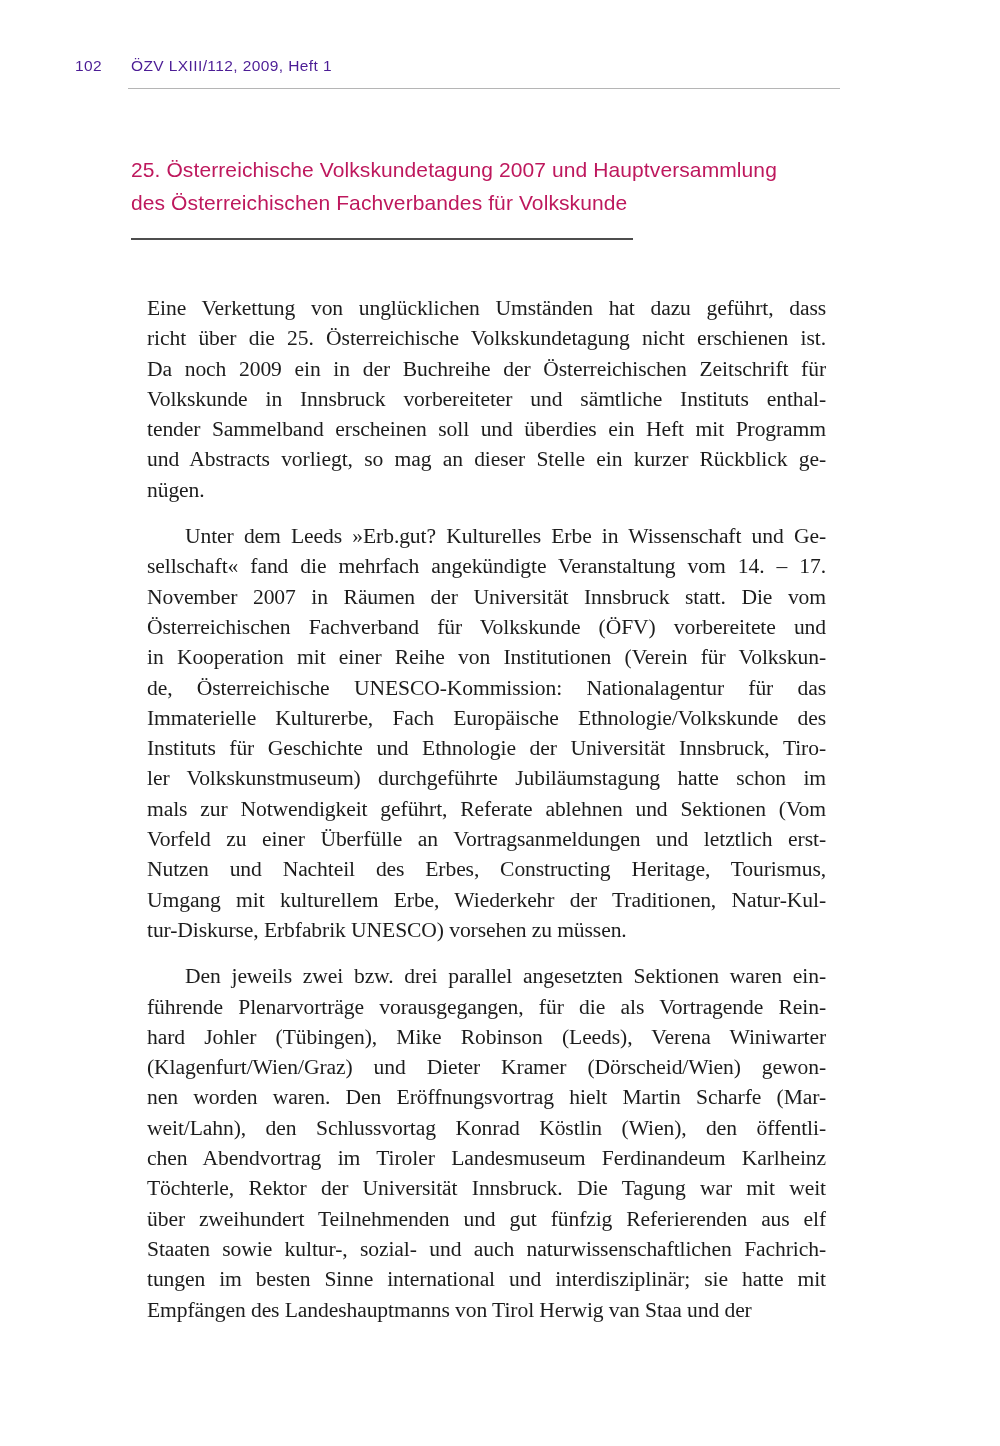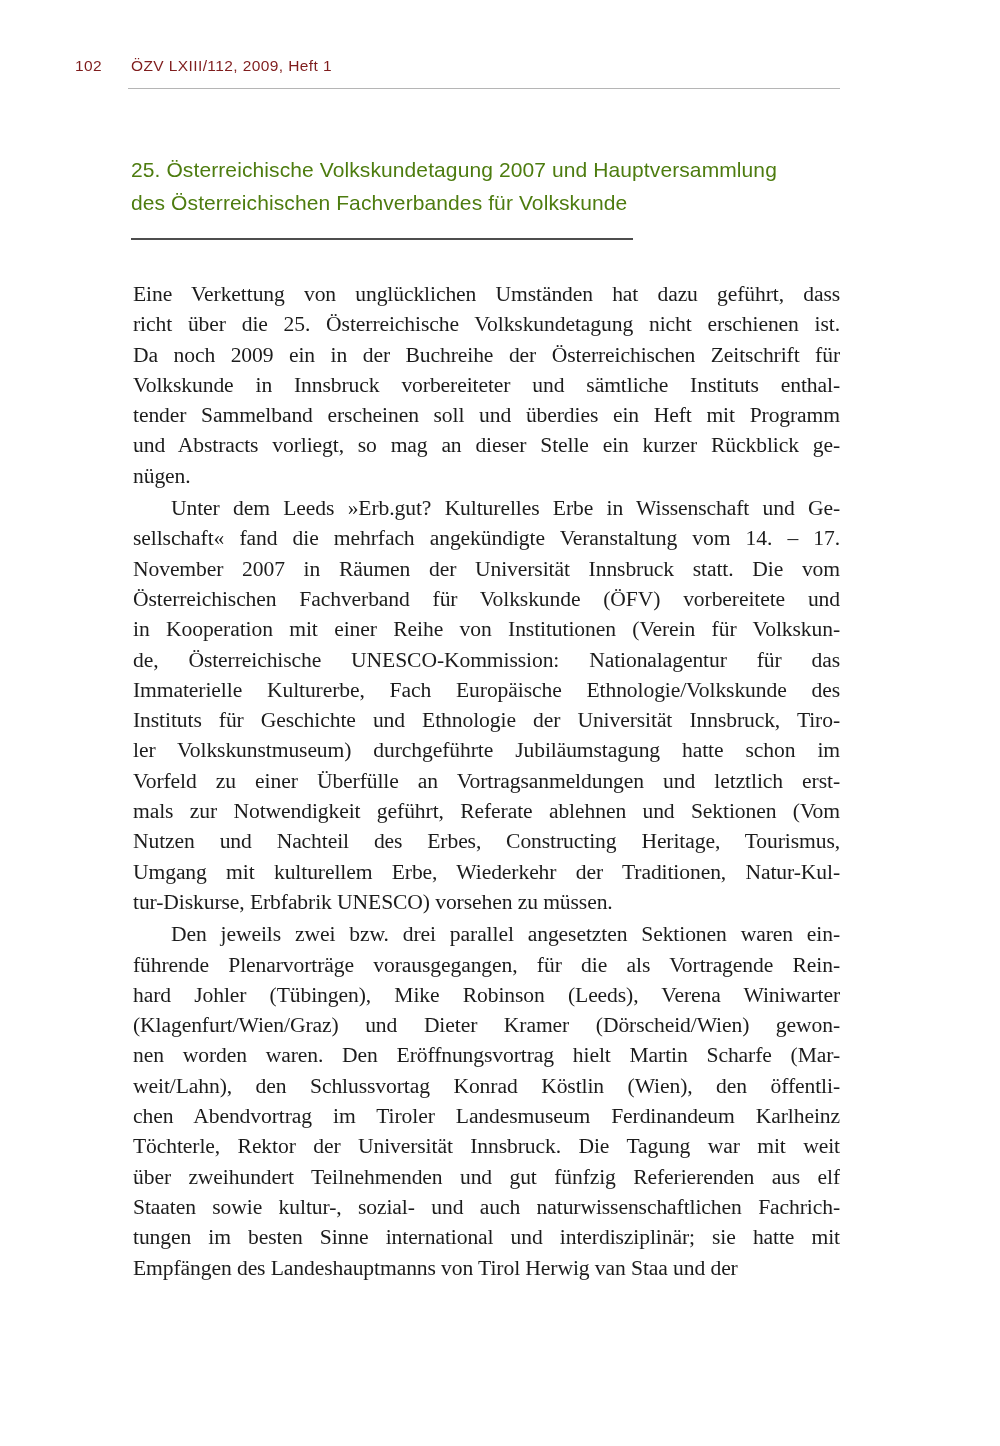--- a/index.html
+++ b/index.html
@@ -19,21 +19,21 @@
   
   .running-head {
     position: absolute;
     top: 57px;
     left: 0;
     width: 100%;
     height: 20px;
     font-family: "Liberation Sans", sans-serif;
     font-size: 15.5px;
     line-height: 18px;
-    color: #7f1d1d;
+    color: #4c1d95;
     letter-spacing: 0.4px;
   }
   .page-num {
     position: absolute;
     left: 75px;
     top: 0;
   }
   .journal-ref {
     position: absolute;
     left: 131px;
@@ -51,21 +51,21 @@
   
   .article-title {
     position: absolute;
     top: 153px;
     left: 131px;
     width: 760px;
     font-family: "Liberation Sans", sans-serif;
     font-size: 21px;
     line-height: 33px;
     font-weight: 500;
-    color: #4d7c0f;
+    color: #be185d;
     letter-spacing: 0.1px;
   }
   .title-rule {
     position: absolute;
     top: 238px;
     left: 131px;
     width: 502px;
     height: 2px;
     background: #4d4d4d;
   }
@@ -74,21 +74,21 @@
   .body-text {
     position: absolute;
     top: 277px;
     left: 131px;
     width: 711px;
     font-family: "Liberation Serif", serif;
     font-size: 21.6px;
     letter-spacing: -0.1px;
     color: #1c1c1c;
   }
-  .para { margin: 2px; }
+  .para { margin: 16px; }
   .line {
     line-height: 30.3px;
     height: 30.3px;
     overflow: hidden;
     text-align: justify;
     text-align-last: justify;
   }
   .line.last {
     text-align-last: left;
   }
@@ -128,22 +128,22 @@
       <div class="para">
         <div class="line indent">Unter dem Leeds »Erb.gut? Kulturelles Erbe in Wissenschaft und Ge-</div>
         <div class="line">sellschaft« fand die mehrfach angekündigte Veranstaltung vom 14. – 17.</div>
         <div class="line">November 2007 in Räumen der Universität Innsbruck statt. Die vom</div>
         <div class="line">Österreichischen Fachverband für Volkskunde (ÖFV) vorbereitete und</div>
         <div class="line">in Kooperation mit einer Reihe von Institutionen (Verein für Volkskun-</div>
         <div class="line">de, Österreichische UNESCO-Kommission: Nationalagentur für das</div>
         <div class="line">Immaterielle Kulturerbe, Fach Europäische Ethnologie/Volkskunde des</div>
         <div class="line">Instituts für Geschichte und Ethnologie der Universität Innsbruck, Tiro-</div>
         <div class="line">ler Volkskunstmuseum) durchgeführte Jubiläumstagung hatte schon im</div>
+        <div class="line">mals zur Notwendigkeit geführt, Referate ablehnen und Sektionen (Vom</div>
         <div class="line">Vorfeld zu einer Überfülle an Vortragsanmeldungen und letztlich erst-</div>
-        <div class="line">mals zur Notwendigkeit geführt, Referate ablehnen und Sektionen (Vom</div>
         <div class="line">Nutzen und Nachteil des Erbes, Constructing Heritage, Tourismus,</div>
         <div class="line">Umgang mit kulturellem Erbe, Wiederkehr der Traditionen, Natur-Kul-</div>
         <div class="line last">tur-Diskurse, Erbfabrik UNESCO) vorsehen zu müssen.</div>
       </div>
       <div class="para">
         <div class="line indent">Den jeweils zwei bzw. drei parallel angesetzten Sektionen waren ein-</div>
         <div class="line">führende Plenarvorträge vorausgegangen, für die als Vortragende Rein-</div>
         <div class="line">hard Johler (Tübingen), Mike Robinson (Leeds), Verena Winiwarter</div>
         <div class="line">(Klagenfurt/Wien/Graz) und Dieter Kramer (Dörscheid/Wien) gewon-</div>
         <div class="line">nen worden waren. Den Eröffnungsvortrag hielt Martin Scharfe (Mar-</div>

